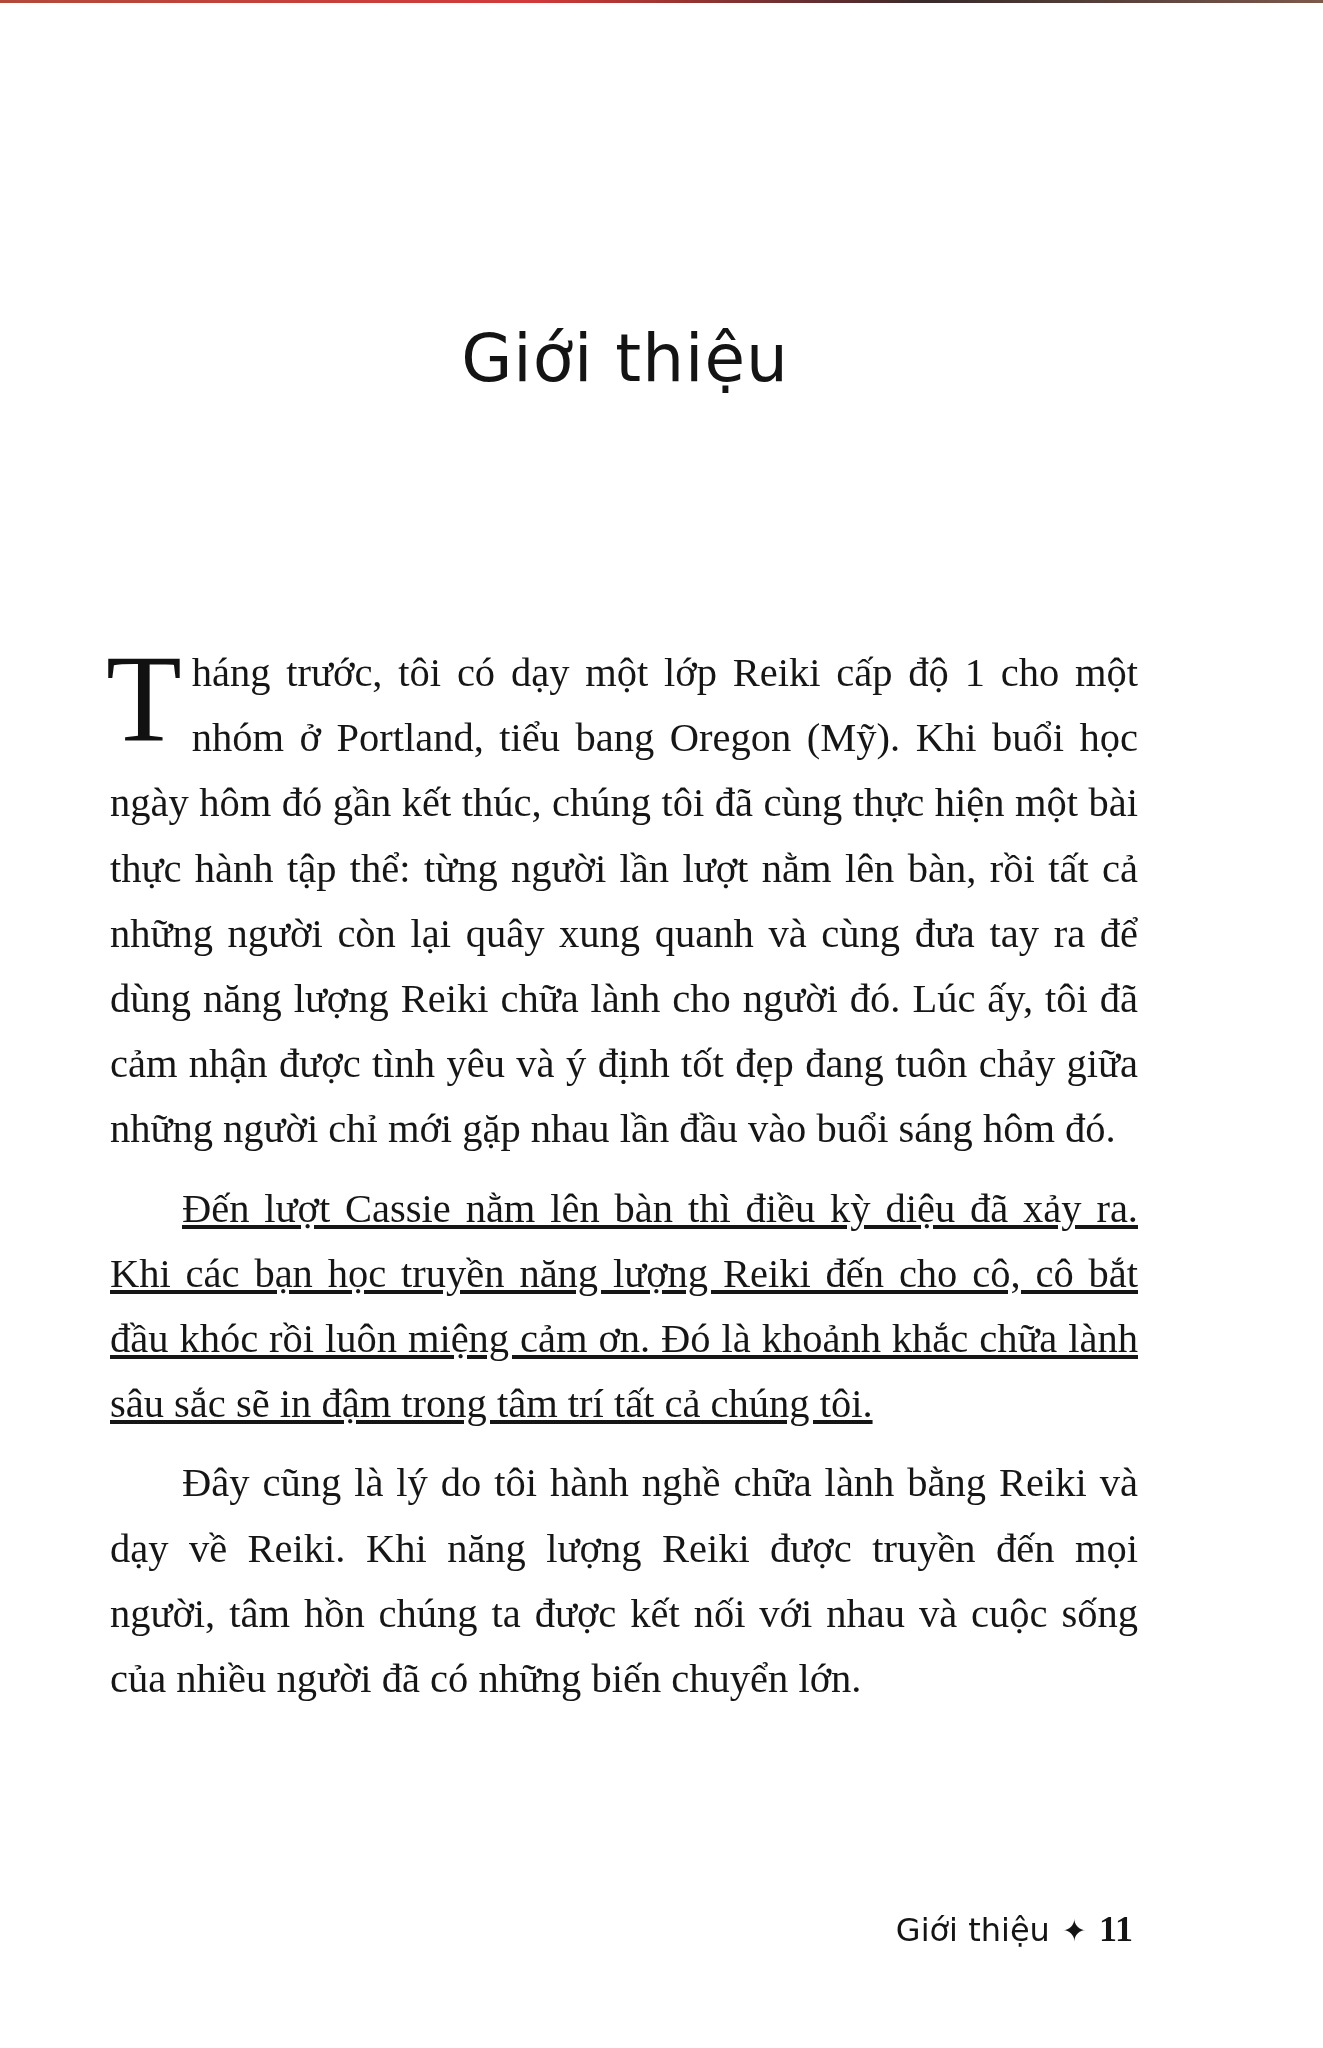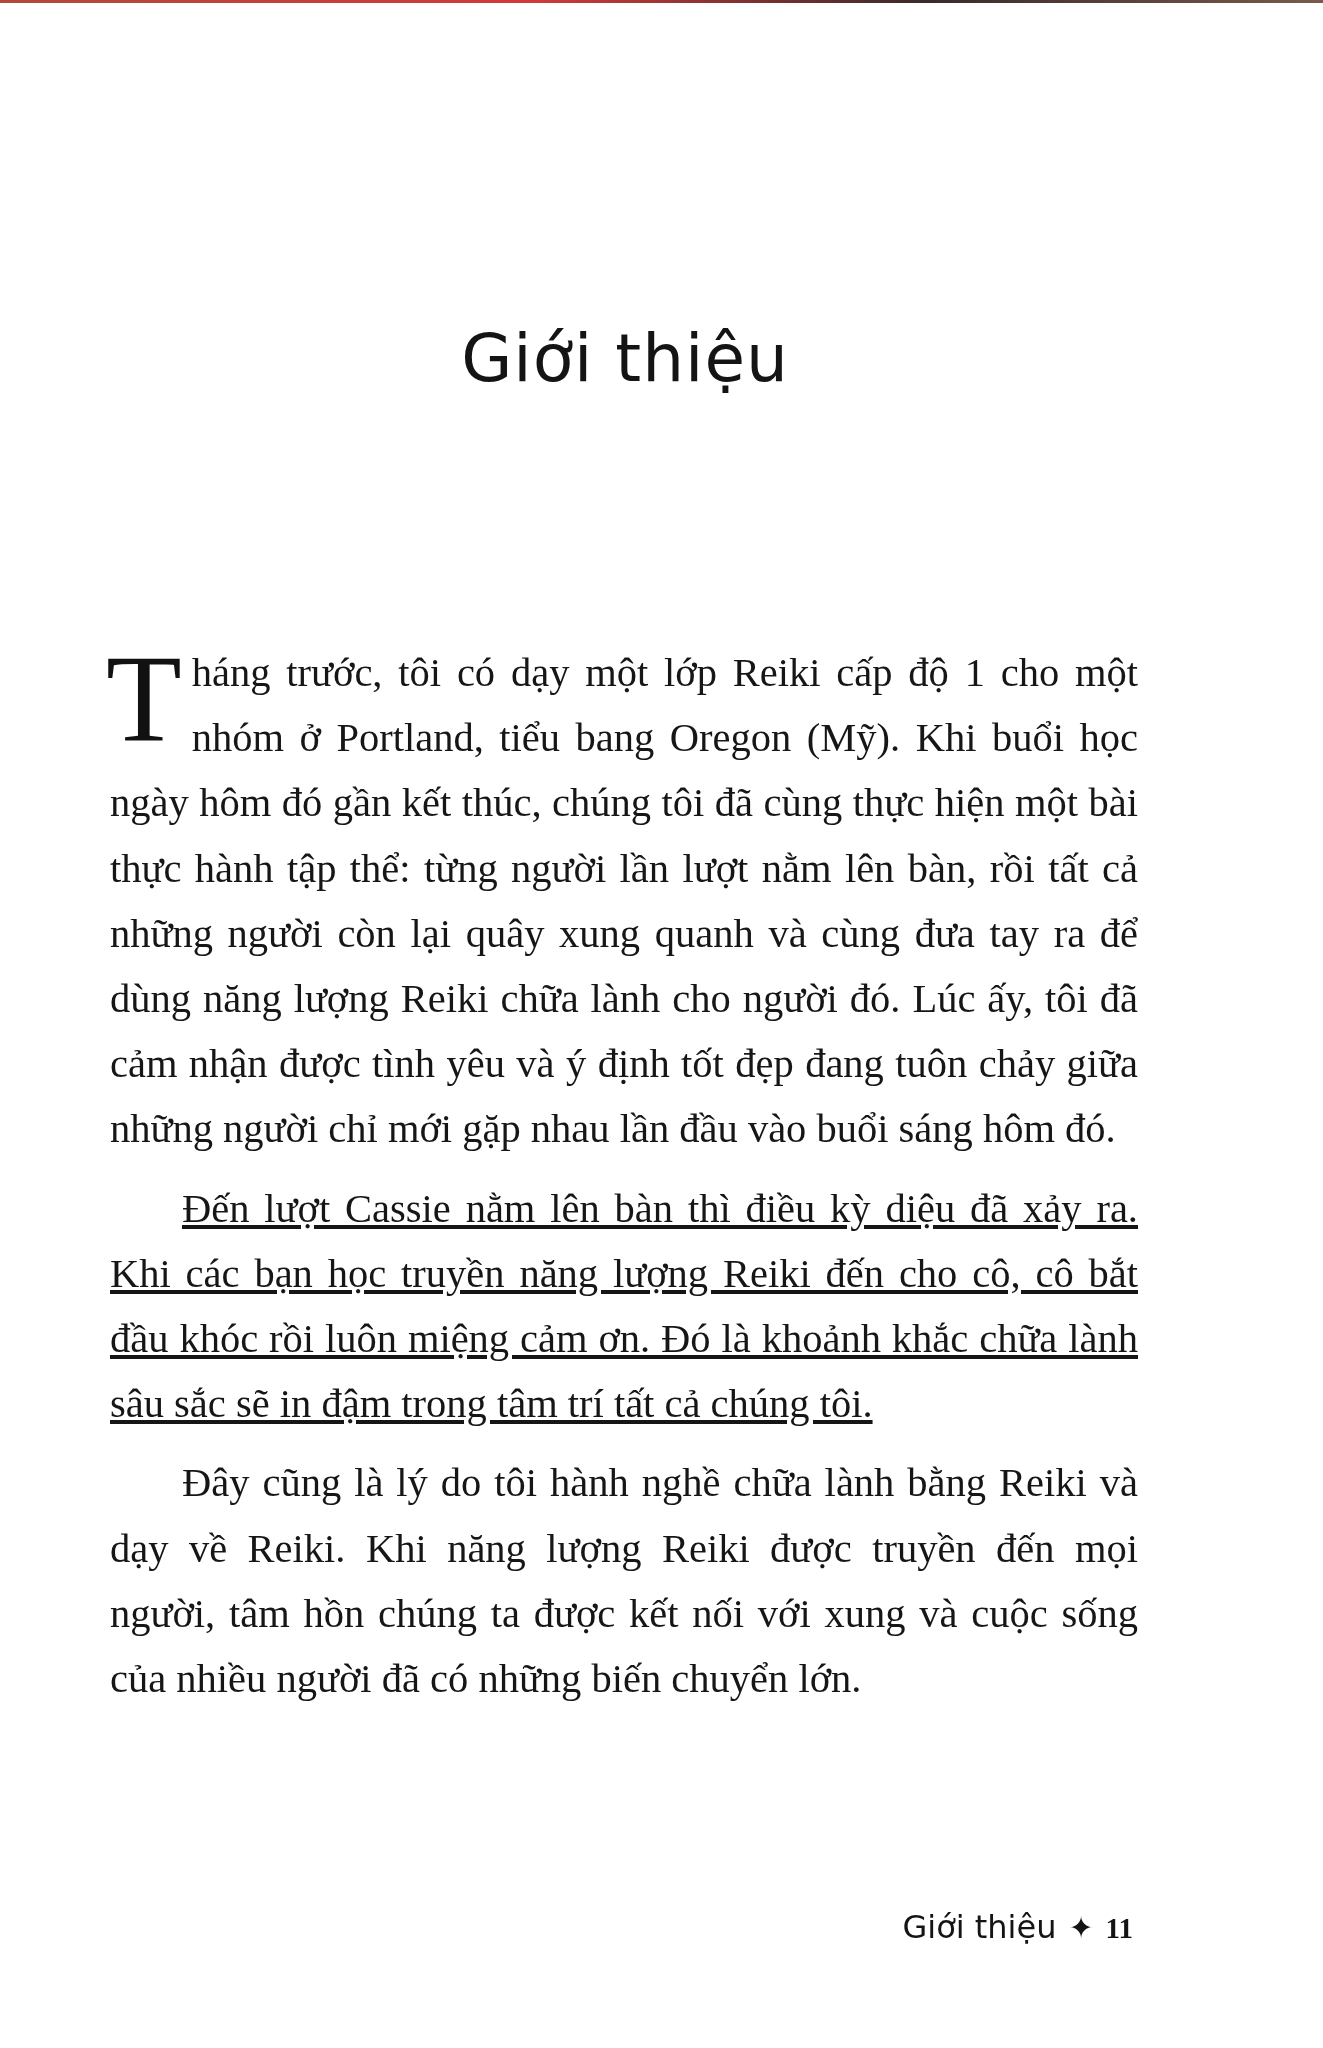--- a/index.html
+++ b/index.html
@@ -81,35 +81,35 @@
       font-size: 32px;
     }
     .footer-star {
       font-family: "DejaVu Sans", sans-serif;
       font-size: 30px;
       line-height: 1;
     }
     .footer-page {
       font-family: "Liberation Serif", "DejaVu Serif", serif;
       font-weight: bold;
-      font-size: 29px;
+      font-size: 36px;
     }
   </style>
 </head>
 <body>
 
 <div class="top-edge"></div>
 
 <h1 class="page-title">Giới thiệu</h1>
 
 <div class="body-text">
   <p class="para-1">
     <span class="drop-cap">T</span><span>háng trước, tôi có dạy một lớp Reiki cấp độ 1 cho một nhóm ở Portland, tiểu bang Oregon (Mỹ). Khi buổi học ngày hôm đó gần kết thúc, chúng tôi đã cùng thực hiện một bài thực hành tập thể: từng người lần lượt nằm lên bàn, rồi tất cả những người còn lại quây xung quanh và cùng đưa tay ra để dùng năng lượng Reiki chữa lành cho người đó. Lúc ấy, tôi đã cảm nhận được tình yêu và ý định tốt đẹp đang tuôn chảy giữa những người chỉ mới gặp nhau lần đầu vào buổi sáng hôm đó.</span>
   </p>
   <p class="para-2">Đến lượt Cassie nằm lên bàn thì điều kỳ diệu đã xảy ra. Khi các bạn học truyền năng lượng Reiki đến cho cô, cô bắt đầu khóc rồi luôn miệng cảm ơn. Đó là khoảnh khắc chữa lành sâu sắc sẽ in đậm trong tâm trí tất cả chúng tôi.</p>
-  <p class="para-3">Đây cũng là lý do tôi hành nghề chữa lành bằng Reiki và dạy về Reiki. Khi năng lượng Reiki được truyền đến mọi người, tâm hồn chúng ta được kết nối với xung và cuộc sống của nhiều người đã có những biến chuyển lớn.</p>
+  <p class="para-3">Đây cũng là lý do tôi hành nghề chữa lành bằng Reiki và dạy về Reiki. Khi năng lượng Reiki được truyền đến mọi người, tâm hồn chúng ta được kết nối với nhau và cuộc sống của nhiều người đã có những biến chuyển lớn.</p>
 </div>
 
 <div class="footer">
   <span class="footer-title">Giới thiệu</span>
   <span class="footer-star">✦</span>
   <span class="footer-page">11</span>
 </div>
 
 </body></html>

